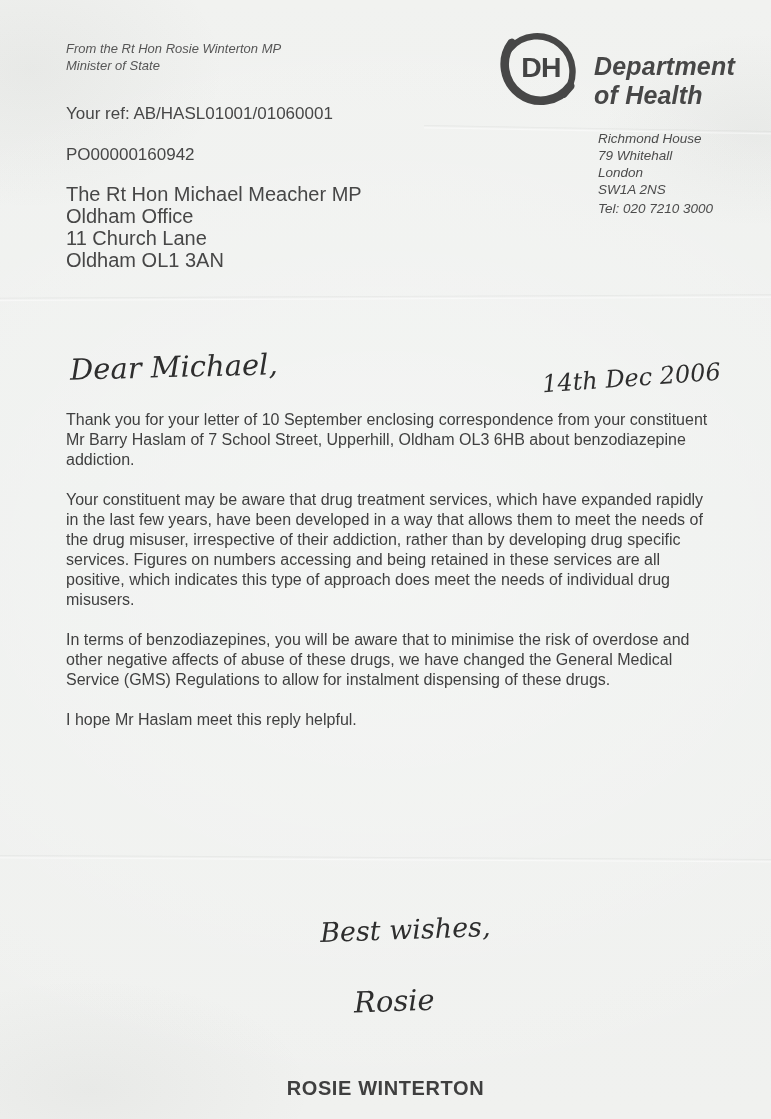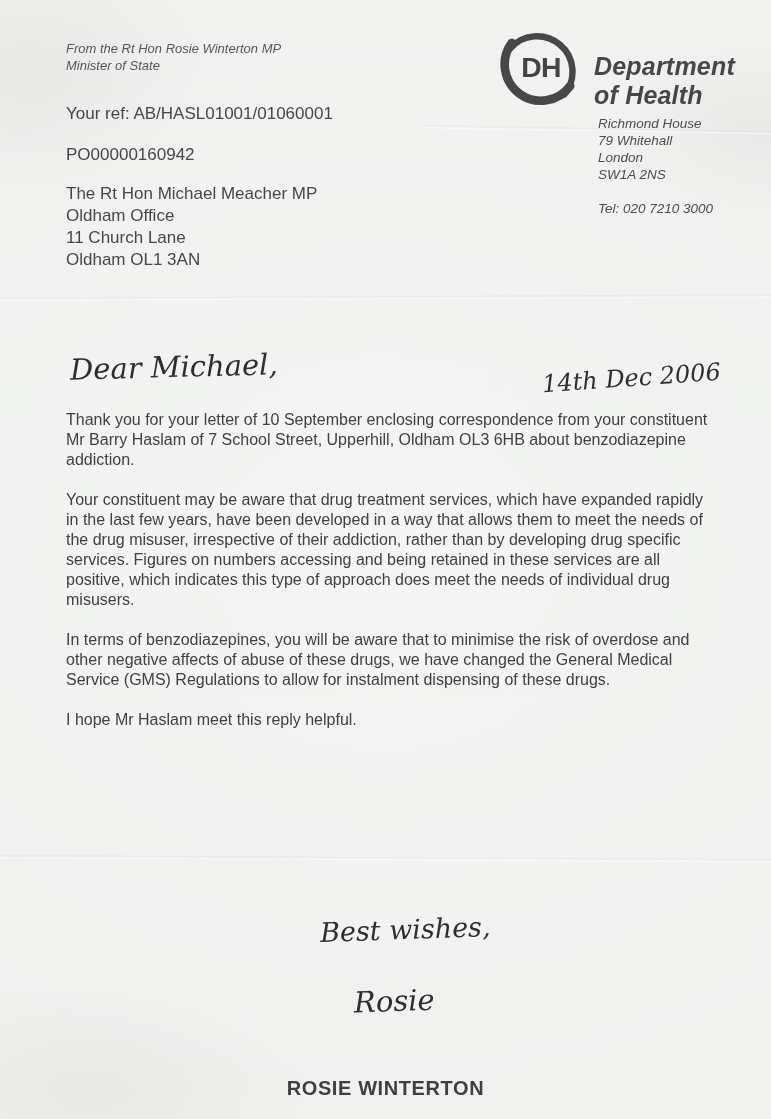--- a/index.html
+++ b/index.html
@@ -59,24 +59,24 @@
     font-style: italic;
     font-weight: 600;
     font-size: 25px;
     line-height: 29px;
     color: #474747;
     letter-spacing: 0.2px;
   }
 
   .your-ref { left: 66px; top: 104px; font-size: 17px; color: #474747; }
   .po-num  { left: 66px; top: 145px; font-size: 17px; color: #474747; }
-  .recipient { left: 66px; top: 183px; font-size: 17px; line-height: 22px; color: #474747; }
+  .recipient { left: 66px; top: 183px; font-size: 20px; line-height: 22px; color: #474747; }
 
   .sender-addr {
-    left: 598px; top: 115px;
+    left: 598px; top: 130px;
     font-style: italic;
     font-size: 13.5px;
     line-height: 17px;
     color: #4c4c4c;
   }
   .tel { left: 598px; top: 201px; font-style: italic; font-size: 13.5px; color: #4c4c4c; }
 
   .handwriting {
     font-family: "DejaVu Serif", serif;
     font-style: italic;

